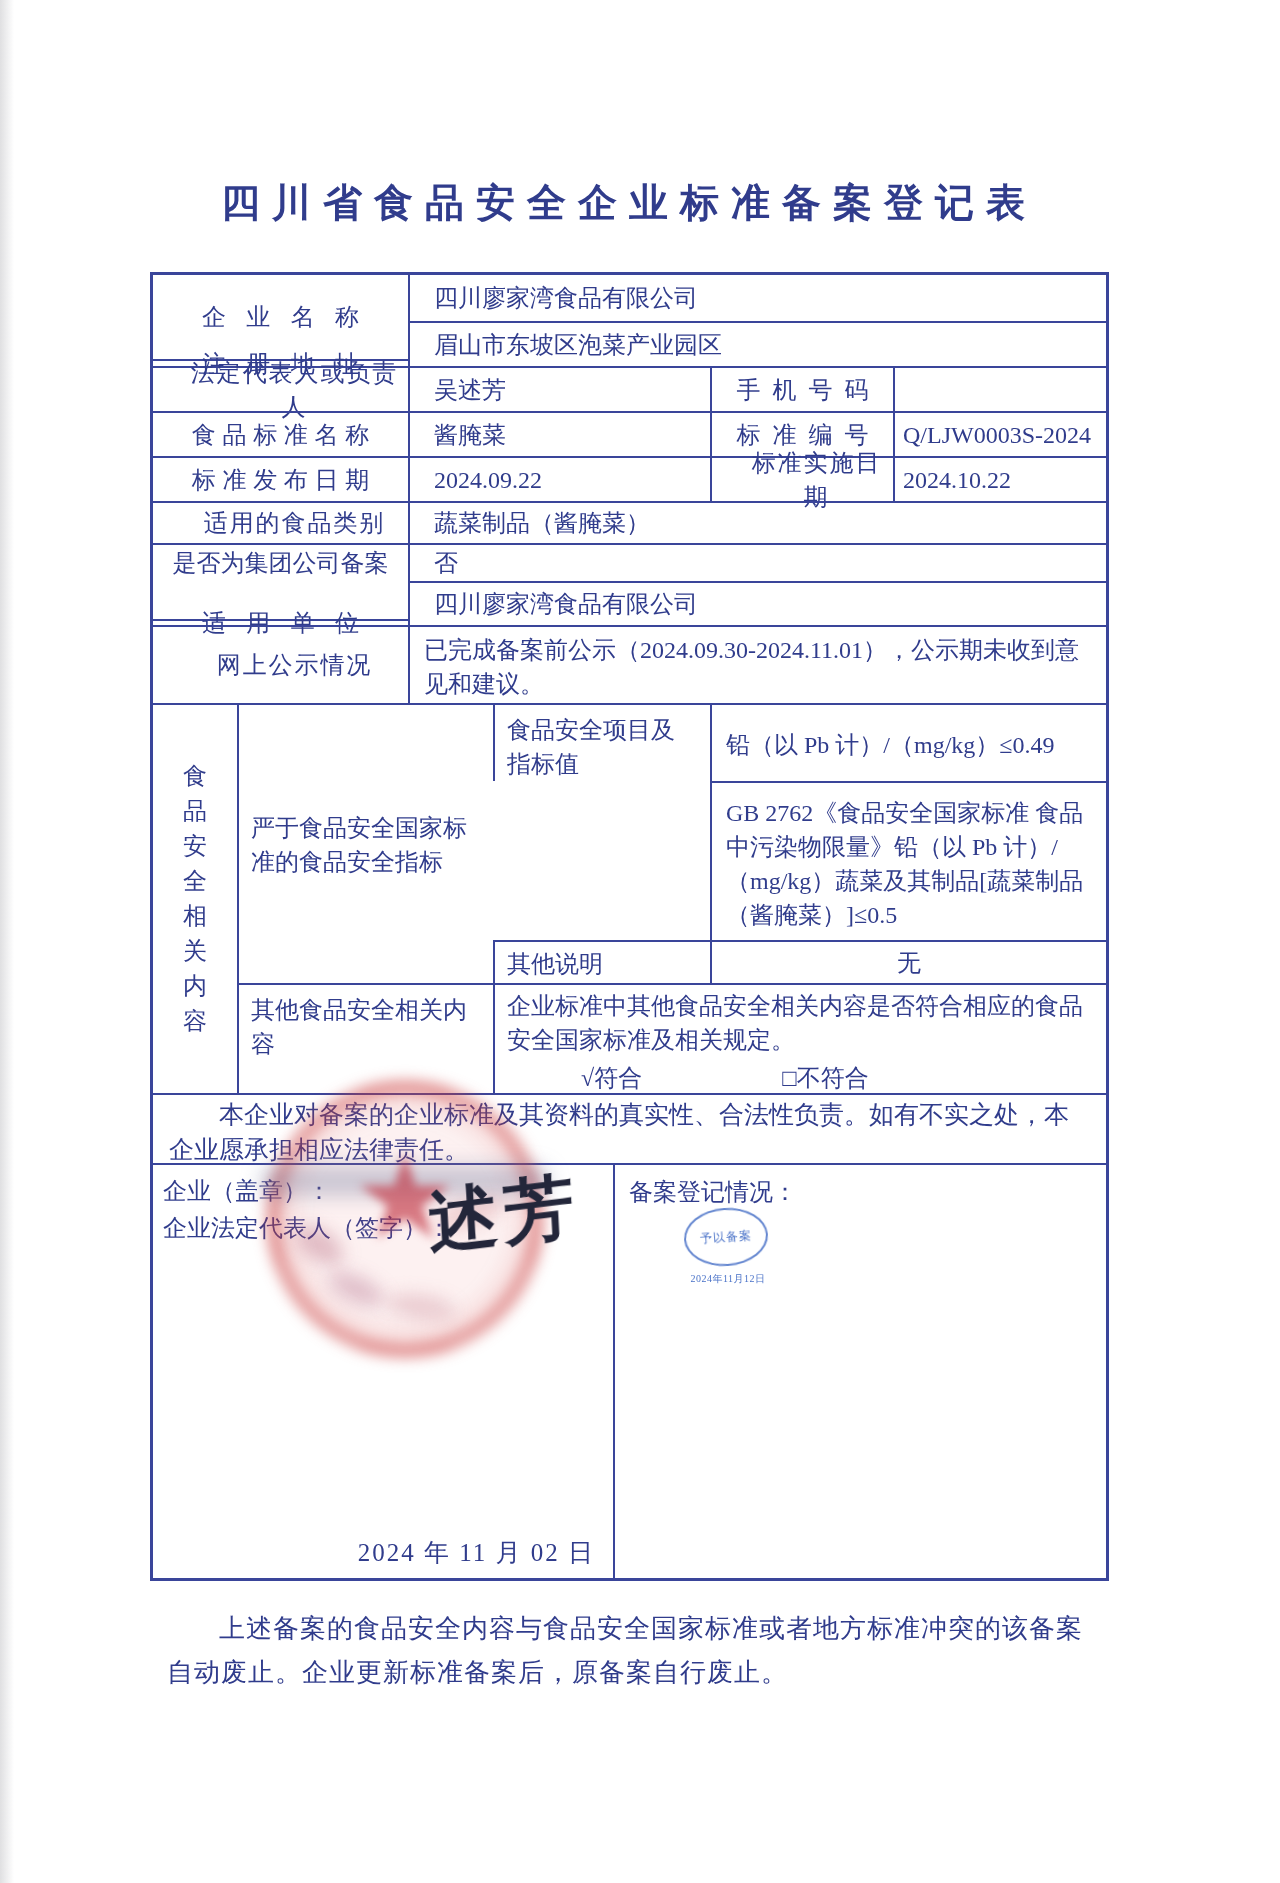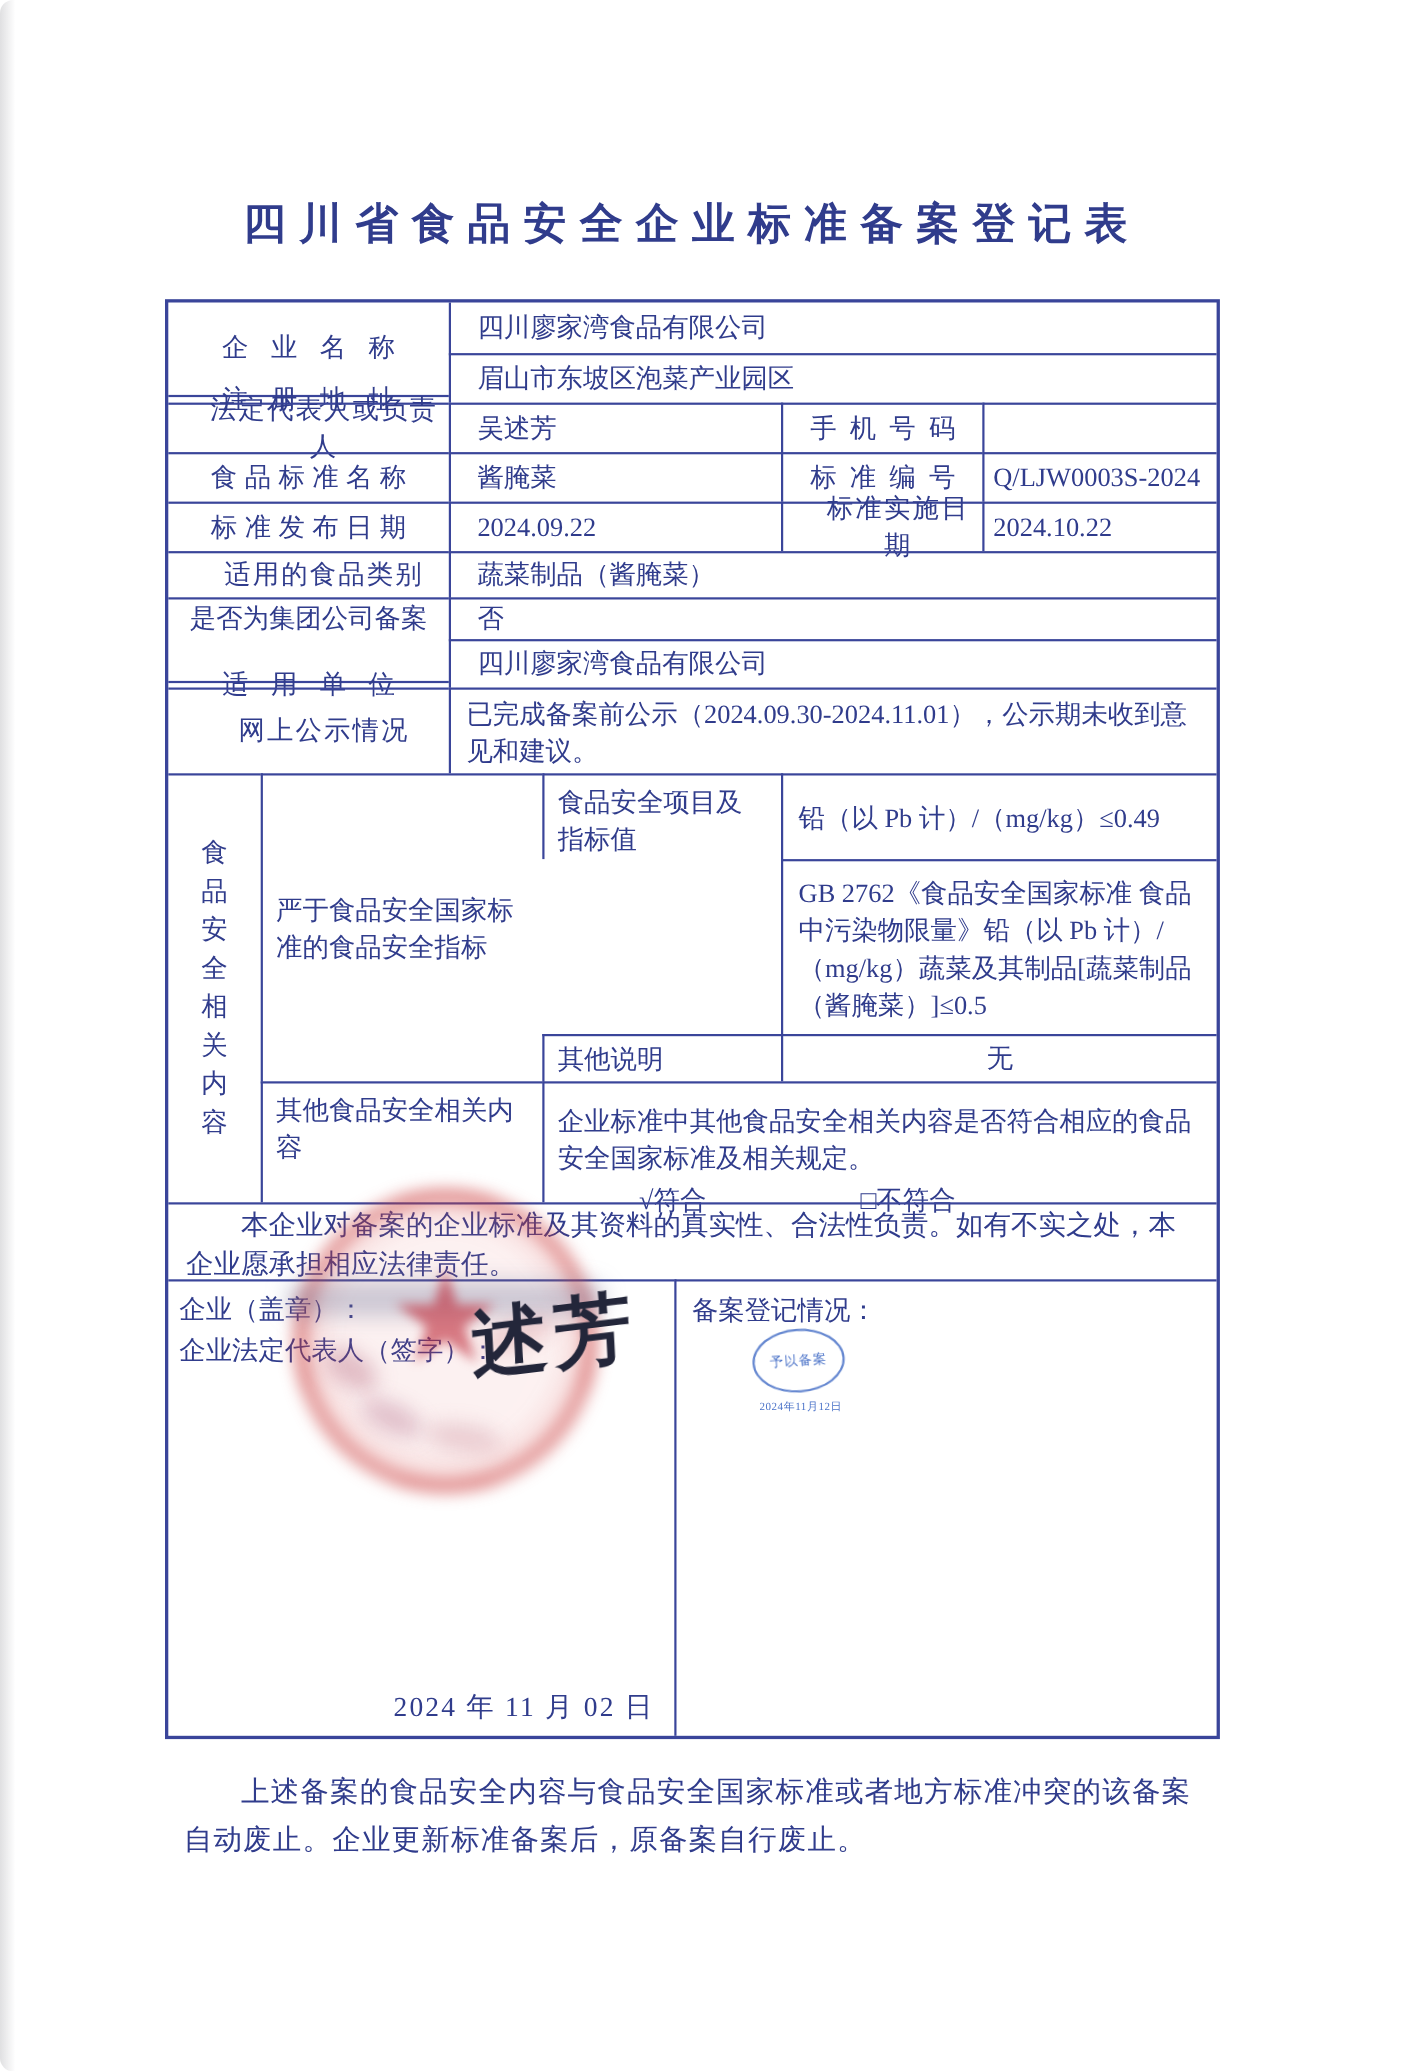--- a/index.html
+++ b/index.html
@@ -10,21 +10,20 @@
   }
   html,body{margin:0;padding:0;background:#ffffff;}
   .page{
     position:relative;
     width:1280px;height:1883px;
     background:#fff;
     font-family:"Liberation Serif","DejaVu Serif",serif;
     color:var(--ink);
     overflow:hidden;
     filter:blur(0.35px);
-    border-radius:12px;
   }
   .edge-shade{position:absolute;left:0;top:0;width:14px;height:100%;
     background:linear-gradient(to right,rgba(80,80,90,.18),rgba(80,80,90,0));}
   .title{
     position:absolute;left:150px;top:176px;width:958px;
     text-align:center;font-size:39px;font-weight:bold;
     letter-spacing:12px;color:var(--ink);
   }
   .tbl{
     position:absolute;left:150px;top:272px;
@@ -46,21 +45,21 @@
   .sp-mid2{letter-spacing:0.5em;text-indent:0.5em;}
   .sp-sm{letter-spacing:0.08em;padding-left:28px;}
   .vertical{
     justify-content:center;align-items:center;padding:10px 0;
   }
   .vertical span{
     display:block;width:1em;word-break:break-all;line-height:35px;text-align:center;
   }
   .wrapcell{align-items:center;}
   .wrapcell > span{display:block;padding:8px 10px 4px 14px;}
-  .question-cell{flex-direction:column;align-items:stretch;justify-content:flex-start;padding:18px 12px;}
+  .question-cell{flex-direction:column;align-items:stretch;justify-content:flex-start;padding:4px 12px;}
   .checks{display:flex;margin-top:4px;}
   .checks .c1{margin-left:74px;}
   .checks .c2{margin-left:140px;}
   .decl-cell{align-items:flex-start;}
   .decl-cell p{margin:2px 0 0 0;padding:0 16px;text-indent:2em;line-height:35px;font-size:25px;}
   .sig-left{position:relative;flex-direction:column;align-items:flex-start;justify-content:flex-start;padding:8px 10px;}
   .sig-left .line{line-height:37px;}
   .sig-date{position:absolute;right:18px;bottom:8px;font-size:25px;letter-spacing:2px;margin-top:33px;}
   .sig-right{position:relative;align-items:flex-start;justify-content:flex-start;padding:10px 14px;}
   .footer{

